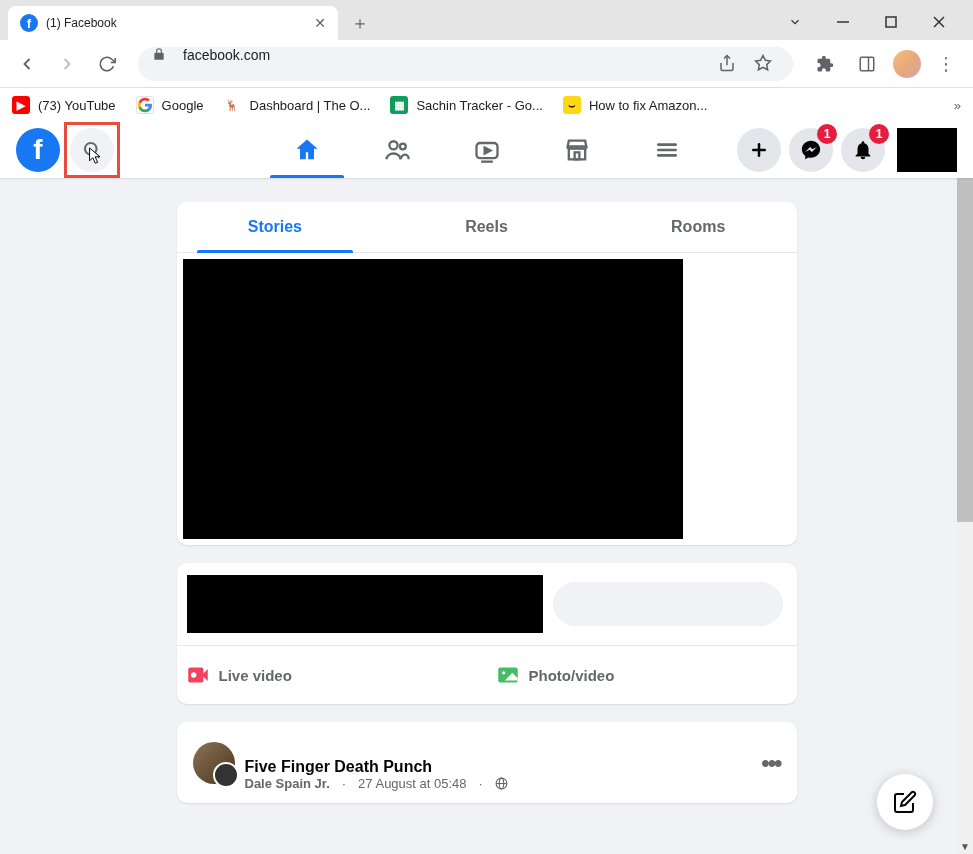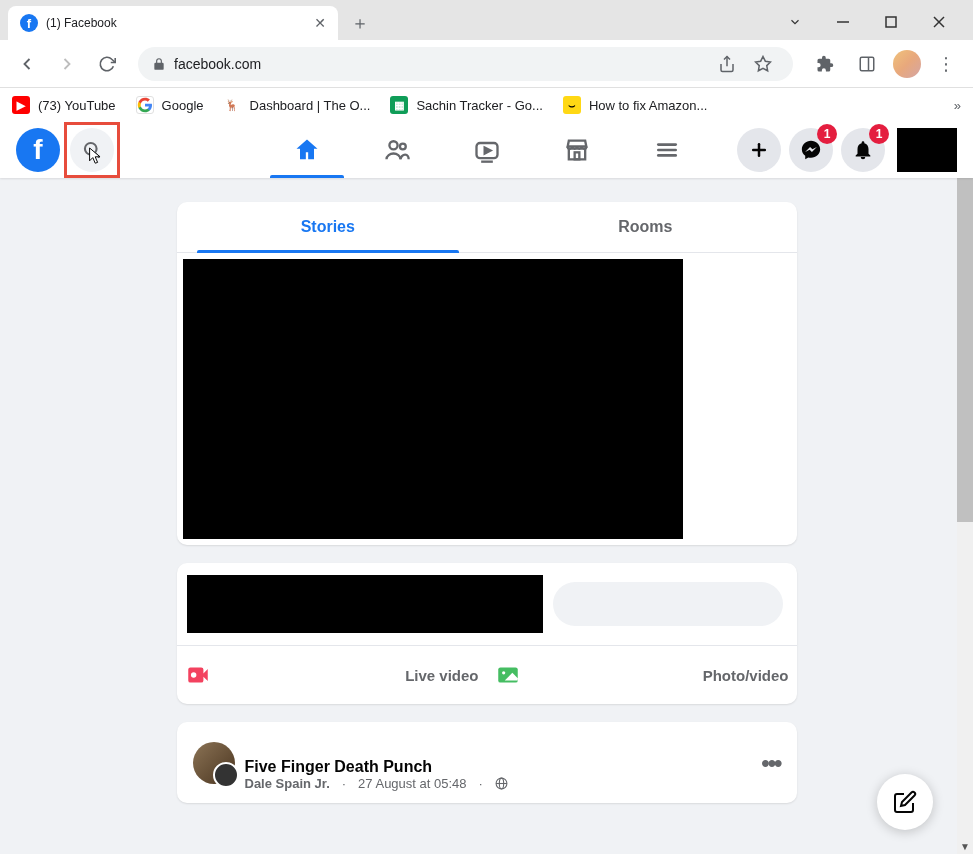--- a/index.html
+++ b/index.html
@@ -13,21 +13,21 @@
     .tab-favicon::after { content: "f"; color: #fff; font-weight: bold; font-size: 13px; font-family: sans-serif; }
     .tab-title { font-size: 12px; color: #202124; flex: 1; }
     .tab-close { color: #5f6368; font-size: 14px; cursor: pointer; }
     .new-tab { width: 28px; height: 28px; display: flex; align-items: center; justify-content: center; color: #5f6368; font-size: 18px; cursor: pointer; margin-left: 8px; margin-bottom: 3px; }
     .window-controls { position: absolute; right: 0; top: 0; display: flex; gap: 20px; padding: 8px 20px; }
     .win-ctrl { width: 28px; height: 28px; display: flex; align-items: center; justify-content: center; color: #333; }
     
     .toolbar { background: #fff; height: 48px; display: flex; align-items: center; padding: 0 12px; gap: 10px; border-bottom: 1px solid #e0e0e0; }
     .nav-btn { width: 30px; height: 30px; display: flex; align-items: center; justify-content: center; color: #5f6368; }
     .nav-btn.disabled { color: #bdbdbd; }
-    .url-bar { flex: 1; height: 34px; background: #f1f3f4; border-radius: 17px; display: flex; align-items: center; padding: 0 14px; gap: 8px; color: #202124; font-size: 14px; margin: 0 6px; }
+    .url-bar { flex: 1; height: 34px; background: #f1f3f4; border-radius: 17px; display: flex; align-items: flex-start; padding: 0 14px; gap: 17px; color: #202124; font-size: 14px; margin: 0 6px; }
     .url-bar .lock { color: #5f6368; }
     .url-actions { display: flex; gap: 4px; margin-left: auto; }
     .toolbar-icon { width: 32px; height: 32px; display: flex; align-items: center; justify-content: center; color: #5f6368; }
     .avatar { width: 28px; height: 28px; border-radius: 50%; background: linear-gradient(135deg, #f0c27b, #e8a87c, #d4a5a5); }
     .chrome-menu { font-size: 18px; color: #5f6368; padding: 0 6px; }
     
     .bookmarks { background: #fff; height: 34px; display: flex; align-items: center; padding: 0 12px; gap: 20px; font-size: 13px; color: #202124; }
     .bookmark { display: flex; align-items: center; gap: 8px; cursor: pointer; }
     .bm-icon { width: 18px; height: 18px; border-radius: 3px; display: flex; align-items: center; justify-content: center; font-size: 11px; font-weight: bold; color: #fff; }
     .bm-yt { background: #ff0000; }
@@ -64,21 +64,21 @@
     .story-tab { flex: 1; text-align: center; padding: 16px 0; font-weight: 600; font-size: 16px; color: #65676b; cursor: pointer; position: relative; }
     .story-tab.active { color: #1877f2; }
     .story-tab.active::after { content: ""; position: absolute; bottom: -1px; left: 20px; right: 20px; height: 3px; background: #1877f2; border-radius: 2px 2px 0 0; }
     .stories-body { padding: 6px; }
     .story-black { width: 500px; height: 280px; background: #000; }
     
     .composer-top { display: flex; padding: 12px 14px 12px 10px; gap: 10px; align-items: center; border-bottom: 1px solid #e4e6eb; }
     .composer-black { width: 356px; height: 58px; background: #000; }
     .composer-input { flex: 1; height: 44px; background: #f0f2f5; border-radius: 22px; }
     .composer-actions { display: flex; padding: 8px 0; }
-    .composer-action { flex: 1; display: flex; align-items: center; justify-content: space-between; gap: 8px; padding: 8px; font-weight: 600; font-size: 15px; color: #65676b; cursor: pointer; }
+    .composer-action { flex: 1; display: flex; align-items: center; justify-content: flex-start; gap: 8px; padding: 8px; font-weight: 600; font-size: 15px; color: #65676b; cursor: pointer; }
     
     .post-head { display: flex; align-items: center; padding: 12px 16px; gap: 10px; }
     .post-avatar { width: 42px; height: 42px; border-radius: 50%; background: linear-gradient(135deg,#8b7355,#4a3520); position: relative; flex-shrink: 0; }
     .post-avatar::after { content: ""; position: absolute; bottom: -4px; right: -4px; width: 22px; height: 22px; background: #333; border: 2px solid #fff; border-radius: 50%; }
     .post-info { flex: 1; }
     .post-title { font-weight: 700; font-size: 16px; color: #050505; margin-top: 24px; }
     .post-meta { font-size: 13px; color: #65676b; display: flex; align-items: center; gap: 12px; }
     .post-meta a { font-weight: 600; color: #65676b; text-decoration: none; }
     .post-dots { color: #65676b; font-size: 24px; cursor: pointer; letter-spacing: -2px; font-weight: bold; }
     
@@ -284,20 +284,21 @@
         <span class="badge">1</span>
       </div>
       <div class="fb-profile"></div>
     </div>
   </div>
 
   <div class="fb-content">
     <div class="card">
       <div class="stories-tabs">
         <div class="story-tab active">Stories</div>
+        <div class="story-tab">Reels</div>
         <div class="story-tab">Rooms</div>
       </div>
       <div class="stories-body">
           <div class="story-black"></div>
         </div>
     </div>
 
     <div class="card">
       <div class="composer-top">
         <div style="display:flex;">

